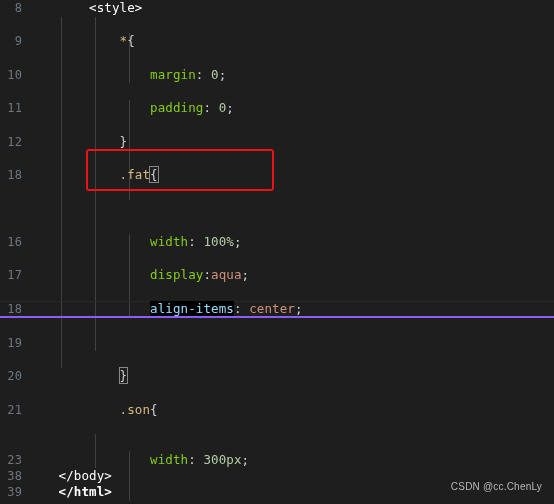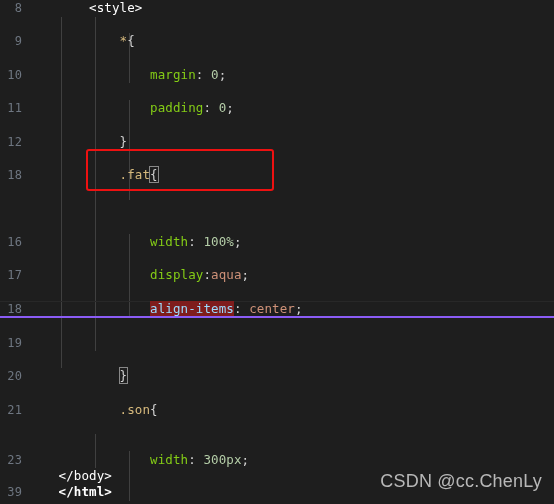--- a/index.html
+++ b/index.html
@@ -73,21 +73,21 @@
   
   .t-tag       { color: #ffffff; }
   .t-sel       { color: #d7ba7d; }  
   .t-prop      { color: #84cc16; }  
   .t-val       { color: #ce9178; }  
   .t-num       { color: #b5cea8; }  
   .t-punc      { color: #d4d4d4; }
   .t-brace-hl  { color: #d4d4d4; outline: 1px solid #888; }
 
   .sel-word {
-    background: #7f1d1d;
+    background: #000000;
     color: #9cdcfe;
   }
 
   .swatch {
     display: inline-block;
     width: 8px;
     height: 8px;
     vertical-align: -1px;
     border: 1px solid #3c3c3c;
     margin-right: 1px;
@@ -100,21 +100,21 @@
     border-radius: 3px;
     pointer-events: none;
   }
 
   
   #watermark {
     position: absolute;
     right: 12px;
     bottom: 12px;
     color: #b8b8b8;
-    font-size: 18px;
+    font-size: 10px;
     font-family: "Liberation Sans", sans-serif;
     letter-spacing: 0.2px;
   }
 </style>
 </head>
 <body>
 
 <div id="editor">
 
   <div class="guides">
@@ -193,20 +193,23 @@
     </div>
 
 
     <div class="row" style="top:250.5px">
       <span class="gutter">23</span>
       <span class="code">                <span class="t-prop">width</span><span class="t-punc">:</span> <span class="t-num">300px</span><span class="t-punc">;</span></span>
     </div>
 
   </div>
 
+  <div class="row" style="position:absolute; top:467.6px; left:0; right:0;">
+    <span class="gutter">38</span>
+  </div>
 
   <div class="row" style="position:absolute; top:484.3px; left:0; right:0;">
     <span class="gutter">39</span>
   </div>
 
   <div class="row" style="position:absolute; top:467.6px; left:0; right:0;padding-left:28px;">
     <span class="code">    <span class="t-tag">&lt;/body&gt;</span></span>
   </div>
 
   <div class="row" style="position:absolute; top:484.3px; left:0; right:0;font-weight:bold;">

